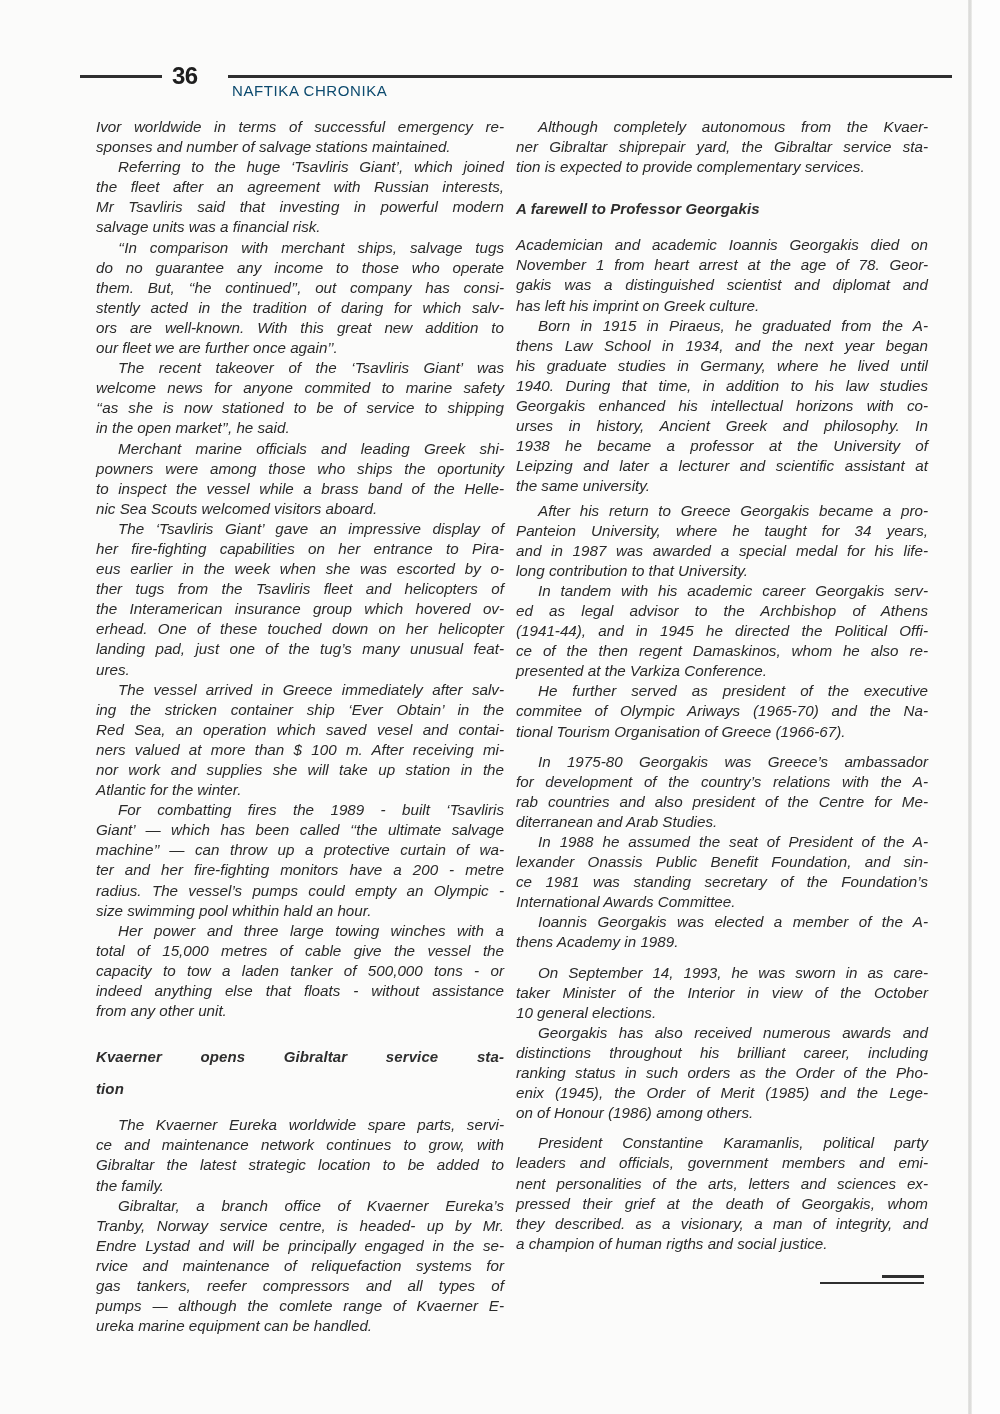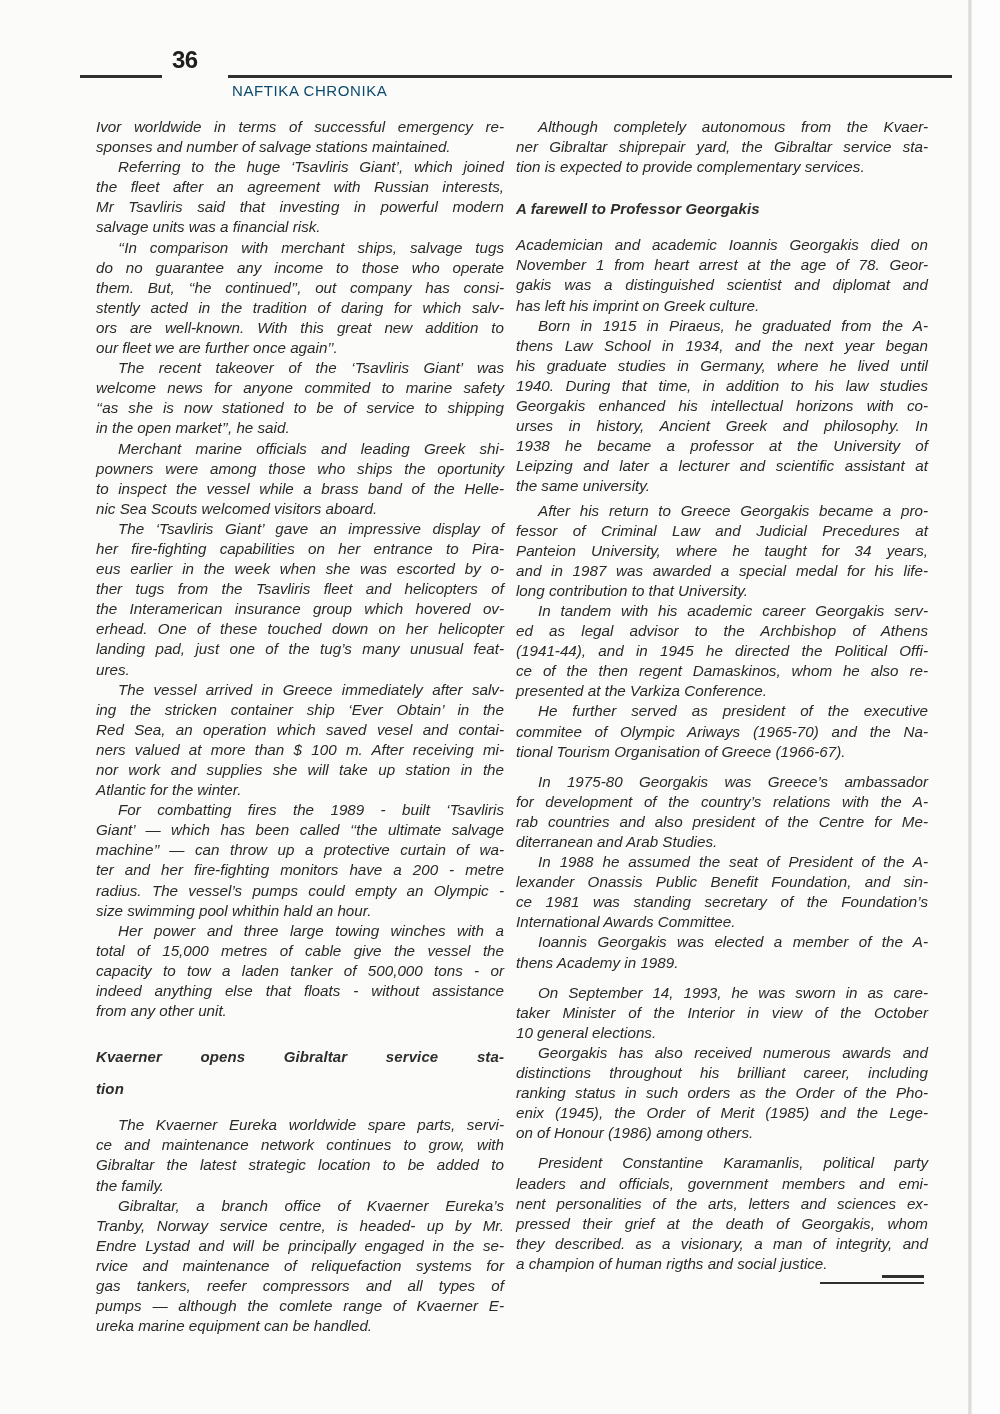--- a/index.html
+++ b/index.html
@@ -12,21 +12,21 @@
   .edge {
     position:absolute; top:0; left:968px; width:4px; height:1414px;
     background:linear-gradient(to right,#e6e6e4,#d8d8d6,#efefed);
   }
   .edge-right {
     position:absolute; top:0; left:972px; width:28px; height:1414px;
     background:#fdfdfd;
   }
   .rule { position:absolute; background:#2f2f2f; }
   .page-num {
-    position:absolute; left:172px; top:46px;
+    position:absolute; left:172px; top:62px;
     font-family:"Liberation Sans", sans-serif; font-weight:bold;
     font-size:24px; letter-spacing:-0.5px; color:#1e1e1e;
   }
   .mag-title {
     position:absolute; left:232px; top:82px;
     font-size:15px; letter-spacing:0.6px; color:#0c4a6e;
   }
   .col { position:absolute; }
   .line {
     height:20.1px; line-height:20.1px;
@@ -138,21 +138,20 @@
     <div class="line">thens Law School in 1934, and the next year began</div>
     <div class="line">his graduate studies in Germany, where he lived until</div>
     <div class="line">1940. During that time, in addition to his law studies</div>
     <div class="line">Georgakis enhanced his intellectual horizons with co-</div>
     <div class="line">urses in history, Ancient Greek and philosophy. In</div>
     <div class="line">1938 he became a professor at the University of</div>
     <div class="line">Leipzing and later a lecturer and scientific assistant at</div>
     <div class="line last">the same university.</div>
     <div class="gap" style="height: 4px;"></div>
     <div class="line indent">After his return to Greece Georgakis became a pro-</div>
-    <div class="line">fessor of Criminal Law and Judicial Precedures at</div>
     <div class="line">Panteion University, where he taught for 34 years,</div>
     <div class="line">and in 1987 was awarded a special medal for his life-</div>
     <div class="line last">long contribution to that University.</div>
     <div class="line indent">In tandem with his academic career Georgakis serv-</div>
     <div class="line">ed as legal advisor to the Archbishop of Athens</div>
     <div class="line">(1941-44), and in 1945 he directed the Political Offi-</div>
     <div class="line">ce of the then regent Damaskinos, whom he also re-</div>
     <div class="line last">presented at the Varkiza Conference.</div>
     <div class="line indent">He further served as president of the executive</div>
     <div class="line">commitee of Olympic Ariways (1965-70) and the Na-</div>

